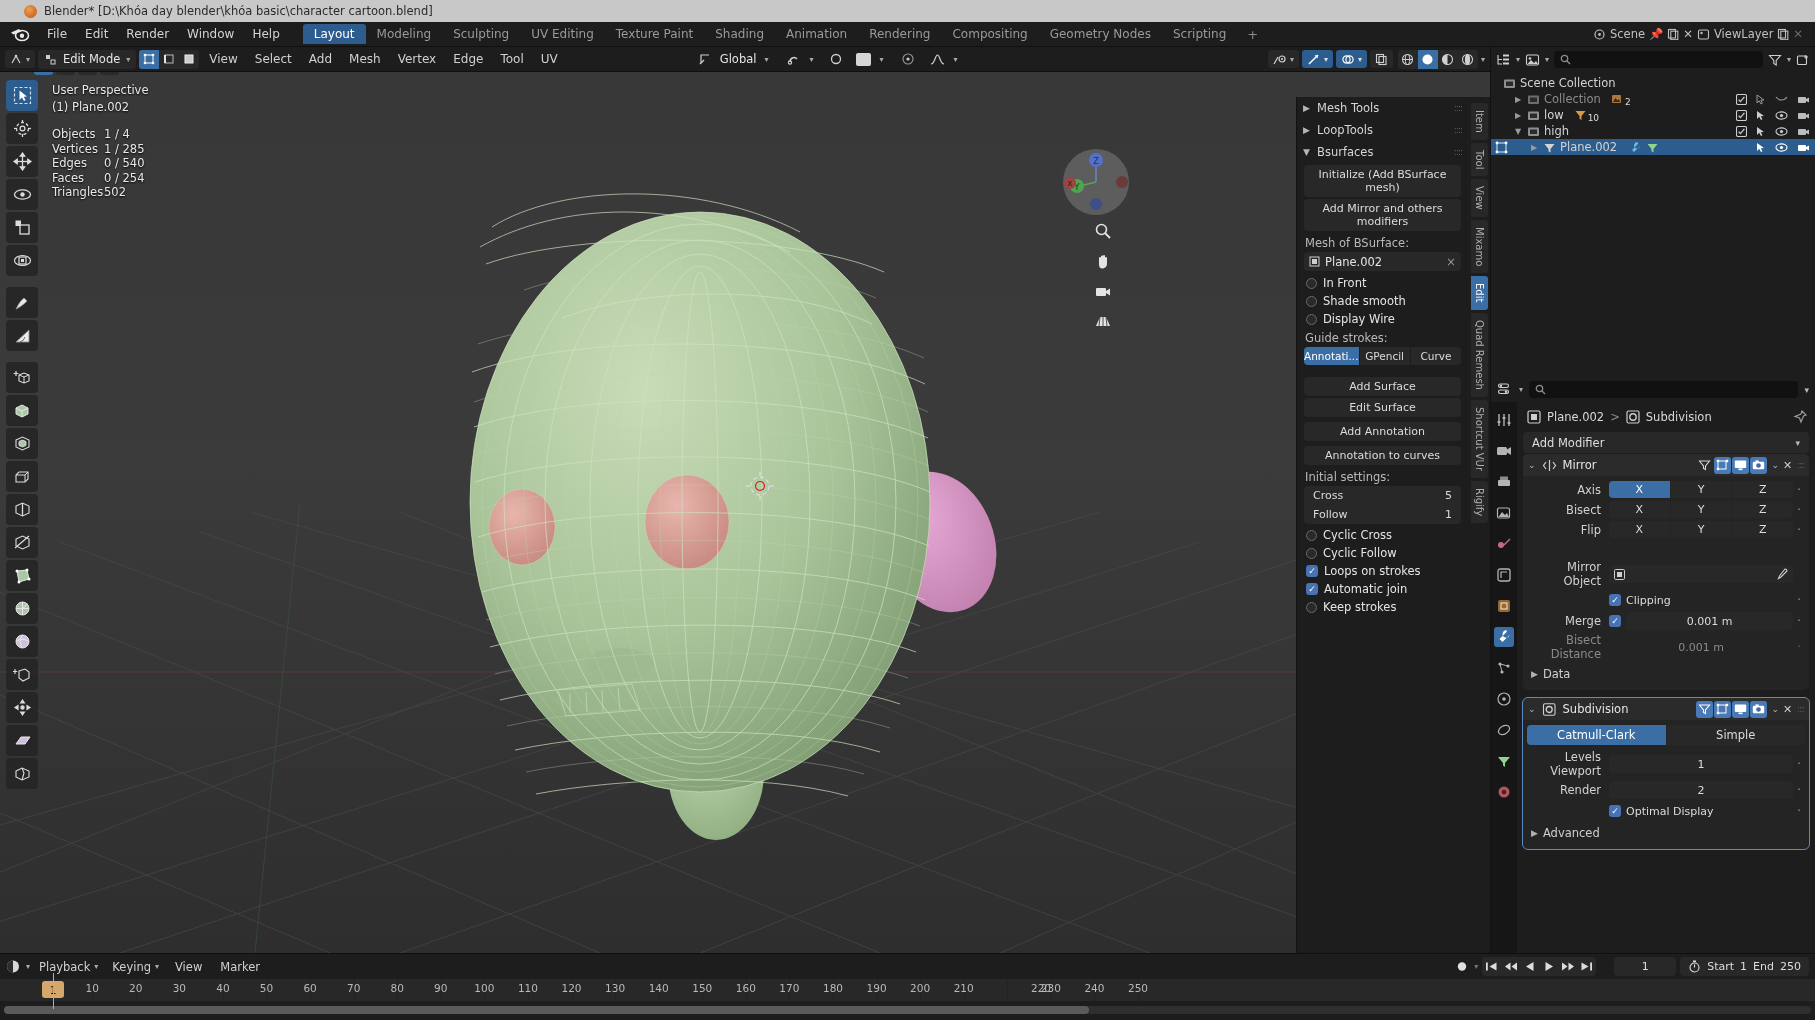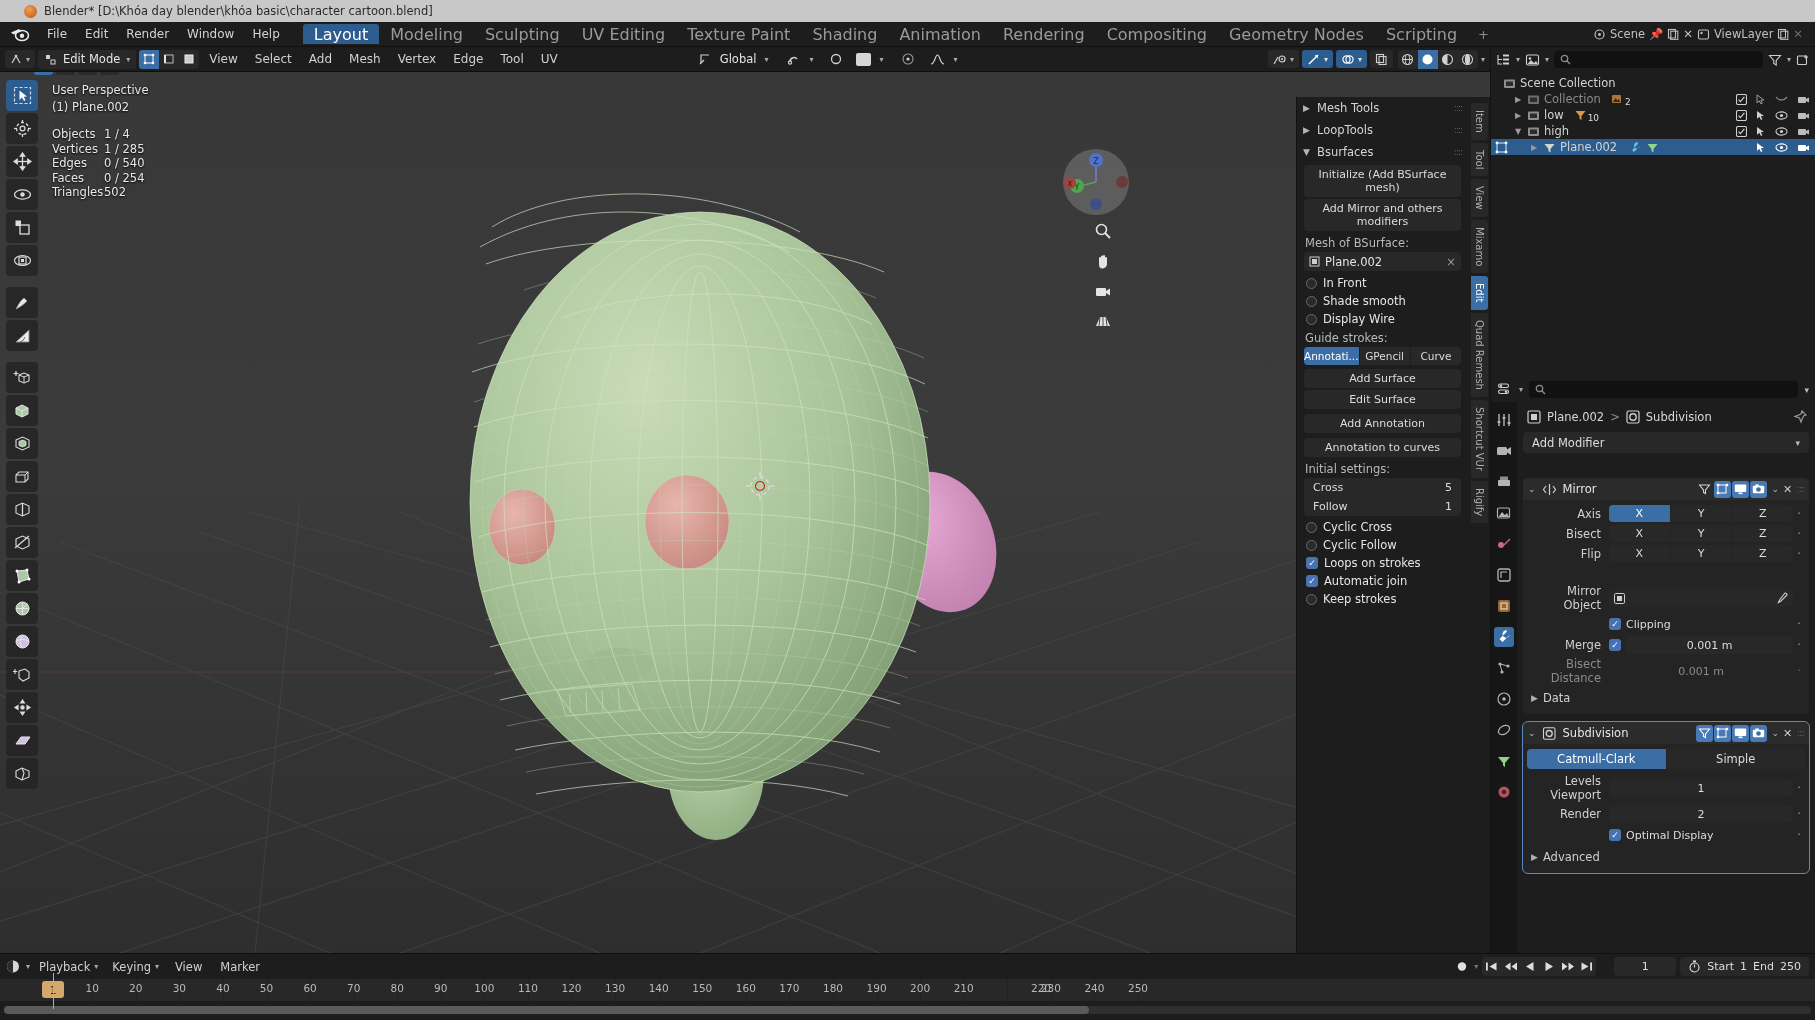--- a/index.html
+++ b/index.html
@@ -34,21 +34,21 @@
     width: 20px; height: 16px; margin: 0 8px 0 4px; position: relative;
     flex: 0 0 auto;
   }
   .blender-logo svg { display:block; }
   .menu-item {
     padding: 3px 9px; font-size: 12px; color: #d3d3d3; cursor: default;
     white-space: nowrap;
   }
   .wsp-tabs { display: flex; align-items: center; margin-left: 14px; height: 22px; }
   .wsp-tab {
-    padding: 4px 11px; font-size: 16px; color: #9a9a9a; height: 20px;
+    padding: 4px 11px; font-size: 12px; color: #9a9a9a; height: 20px;
     display: flex; align-items: center; white-space: nowrap;
   }
   .wsp-tab.active { background: #2d5c8f; color: #ffffff; border-radius: 3px 3px 0 0; }
   .wsp-plus { color: #8a8a8a; padding: 0 10px; font-size: 13px; }
 
   .menubar-right {
     margin-left: auto; display: flex; align-items: center; gap: 4px;
     padding-right: 6px; font-size: 11.5px; color: #c0c0c0;
   }
 
@@ -145,21 +145,21 @@
   .np-radio { display:flex; align-items:center; gap:6px; padding:2px 0 2px 2px; }
   .radio-c {
     width:11px; height:11px; border-radius:50%; border:1.5px solid #6a6a6a;
     background:#2a2a2a; flex:0 0 auto;
   }
   .chk {
     width:12px; height:12px; border-radius:3px; background:#4772b3;
     display:flex; align-items:center; justify-content:center; flex:0 0 auto;
     color:#fff; font-size:9px; line-height:1;
   }
-  .np-seg3 { display:flex; gap:1px; margin-bottom:4px; }
+  .np-seg3 { display:flex; gap:1px; margin-bottom:12px; }
   .np-seg3 > div {
     flex:1; background:#282828; text-align:center; padding:3px 0; font-size:10.5px;
     color:#dcdcdc;
   }
   .np-seg3 > div:first-child { border-radius:4px 0 0 4px; }
   .np-seg3 > div:last-child { border-radius:0 4px 4px 0; }
   .np-seg3 > div.on { background:#3b6ea5; color:#fff; }
   .np-num {
     background:#282828; display:flex; justify-content:space-between;
     padding:3px 9px; font-size:11px; color:#dcdcdc;
@@ -225,21 +225,21 @@
   .ptab.on { background:#3b6ea5; }
   .prop-body {
     position:absolute; left:26px; right:0; top:25px; bottom:0; padding:5px 6px;
     overflow:hidden;
   }
   .breadcrumb { display:flex; align-items:center; gap:6px; font-size:11.5px; padding:3px 2px 8px 4px; color:#d8d8d8;}
   .breadcrumb .sep { color:#8d8d8d; }
   .breadcrumb .pin { margin-left:auto; color:#8d8d8d; }
   .add-mod {
     background:#282828; border-radius:4px; height:21px; display:flex; align-items:center;
-    padding:0 9px; font-size:11.5px; color:#ddd; margin-bottom:25px;
+    padding:0 9px; font-size:11.5px; color:#ddd; margin-bottom:1px;
   }
   .add-mod .cv { margin-left:auto; color:#bbb; font-size:9px; }
   .modcard { background:#242424; border-radius:5px; margin-bottom:8px; overflow:hidden; }
   .modcard.active { outline:1px solid #5c8ac6; }
   .mod-head {
     display:flex; align-items:center; gap:6px; height:22px; padding:0 5px;
     background:#2b2b2b; font-size:11.5px;
   }
   .mod-head .icons { margin-left:auto; display:flex; align-items:center; gap:1px; }
   .ibx { width:17px; height:17px; border-radius:3px; display:flex; align-items:center; justify-content:center;}

